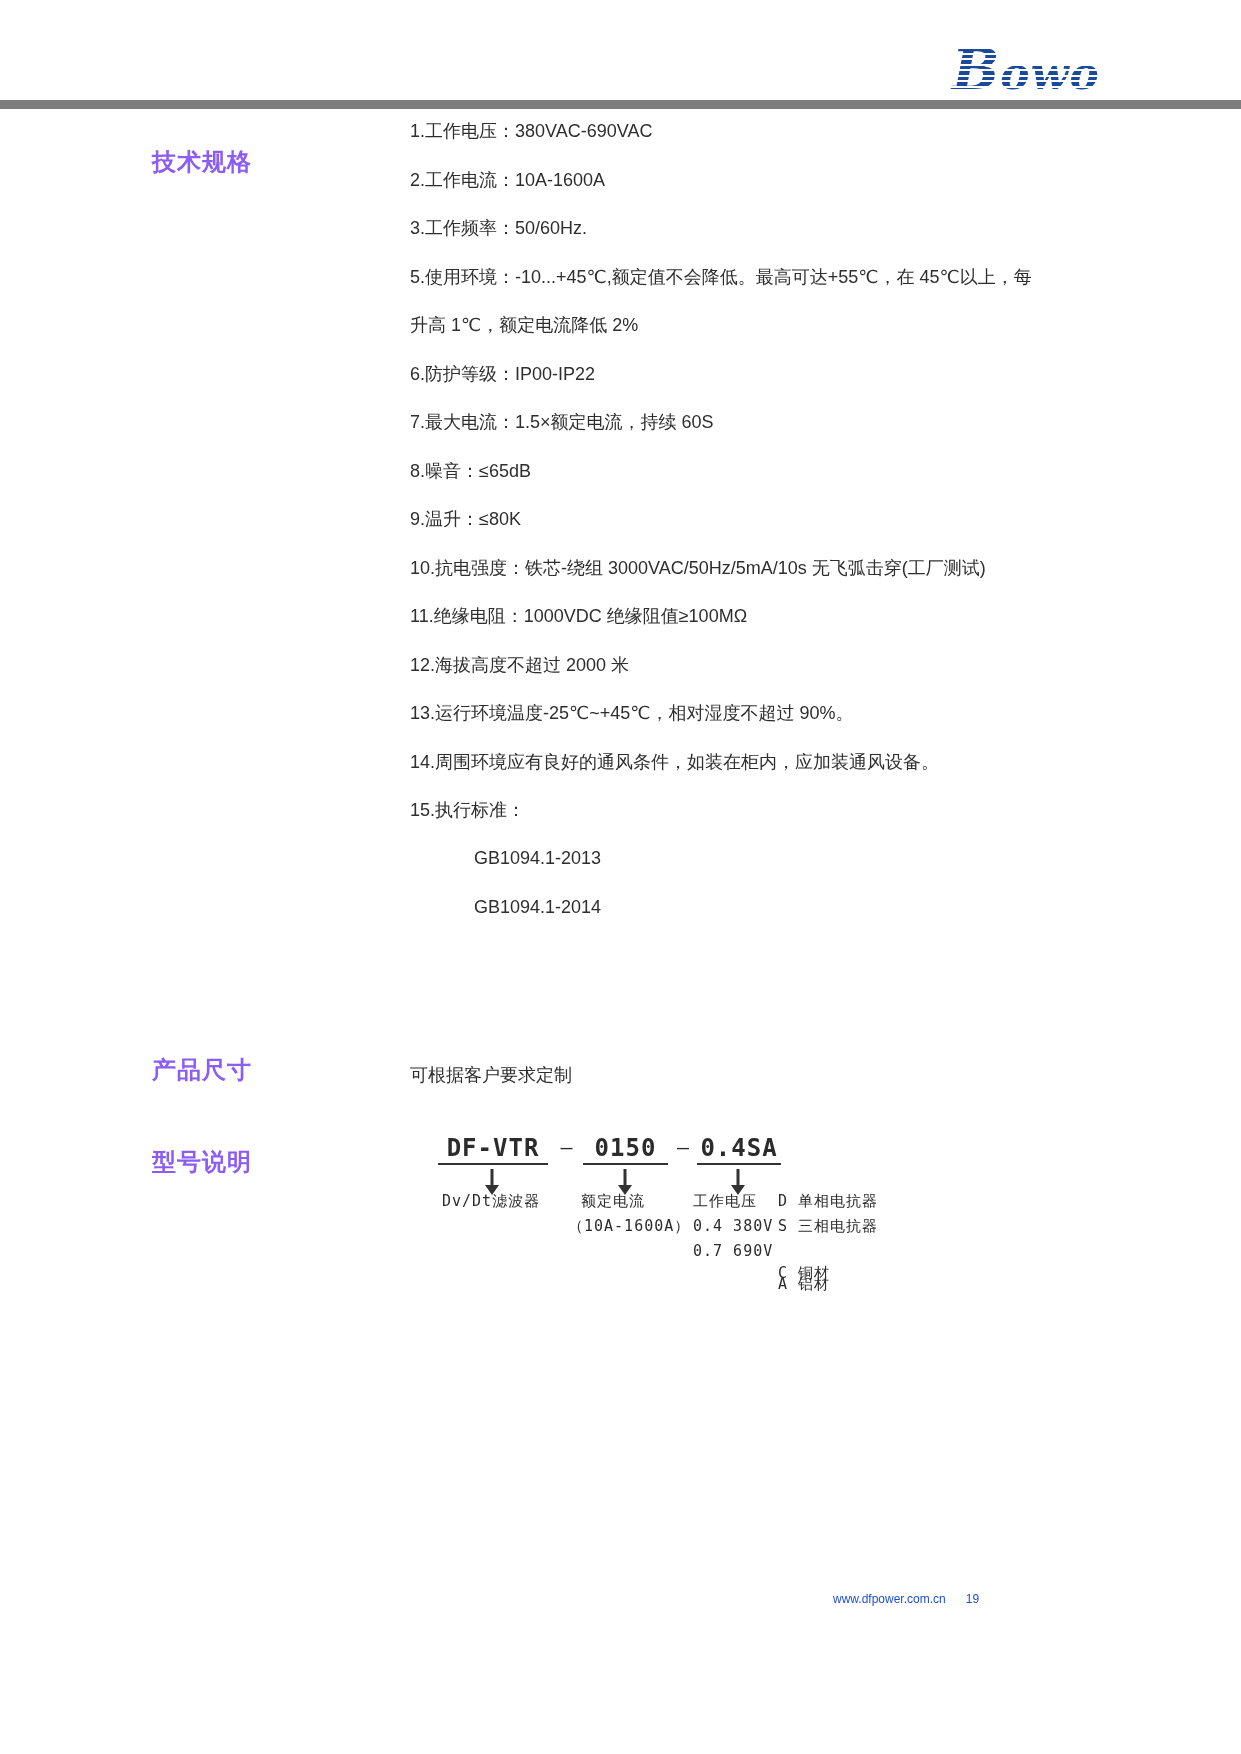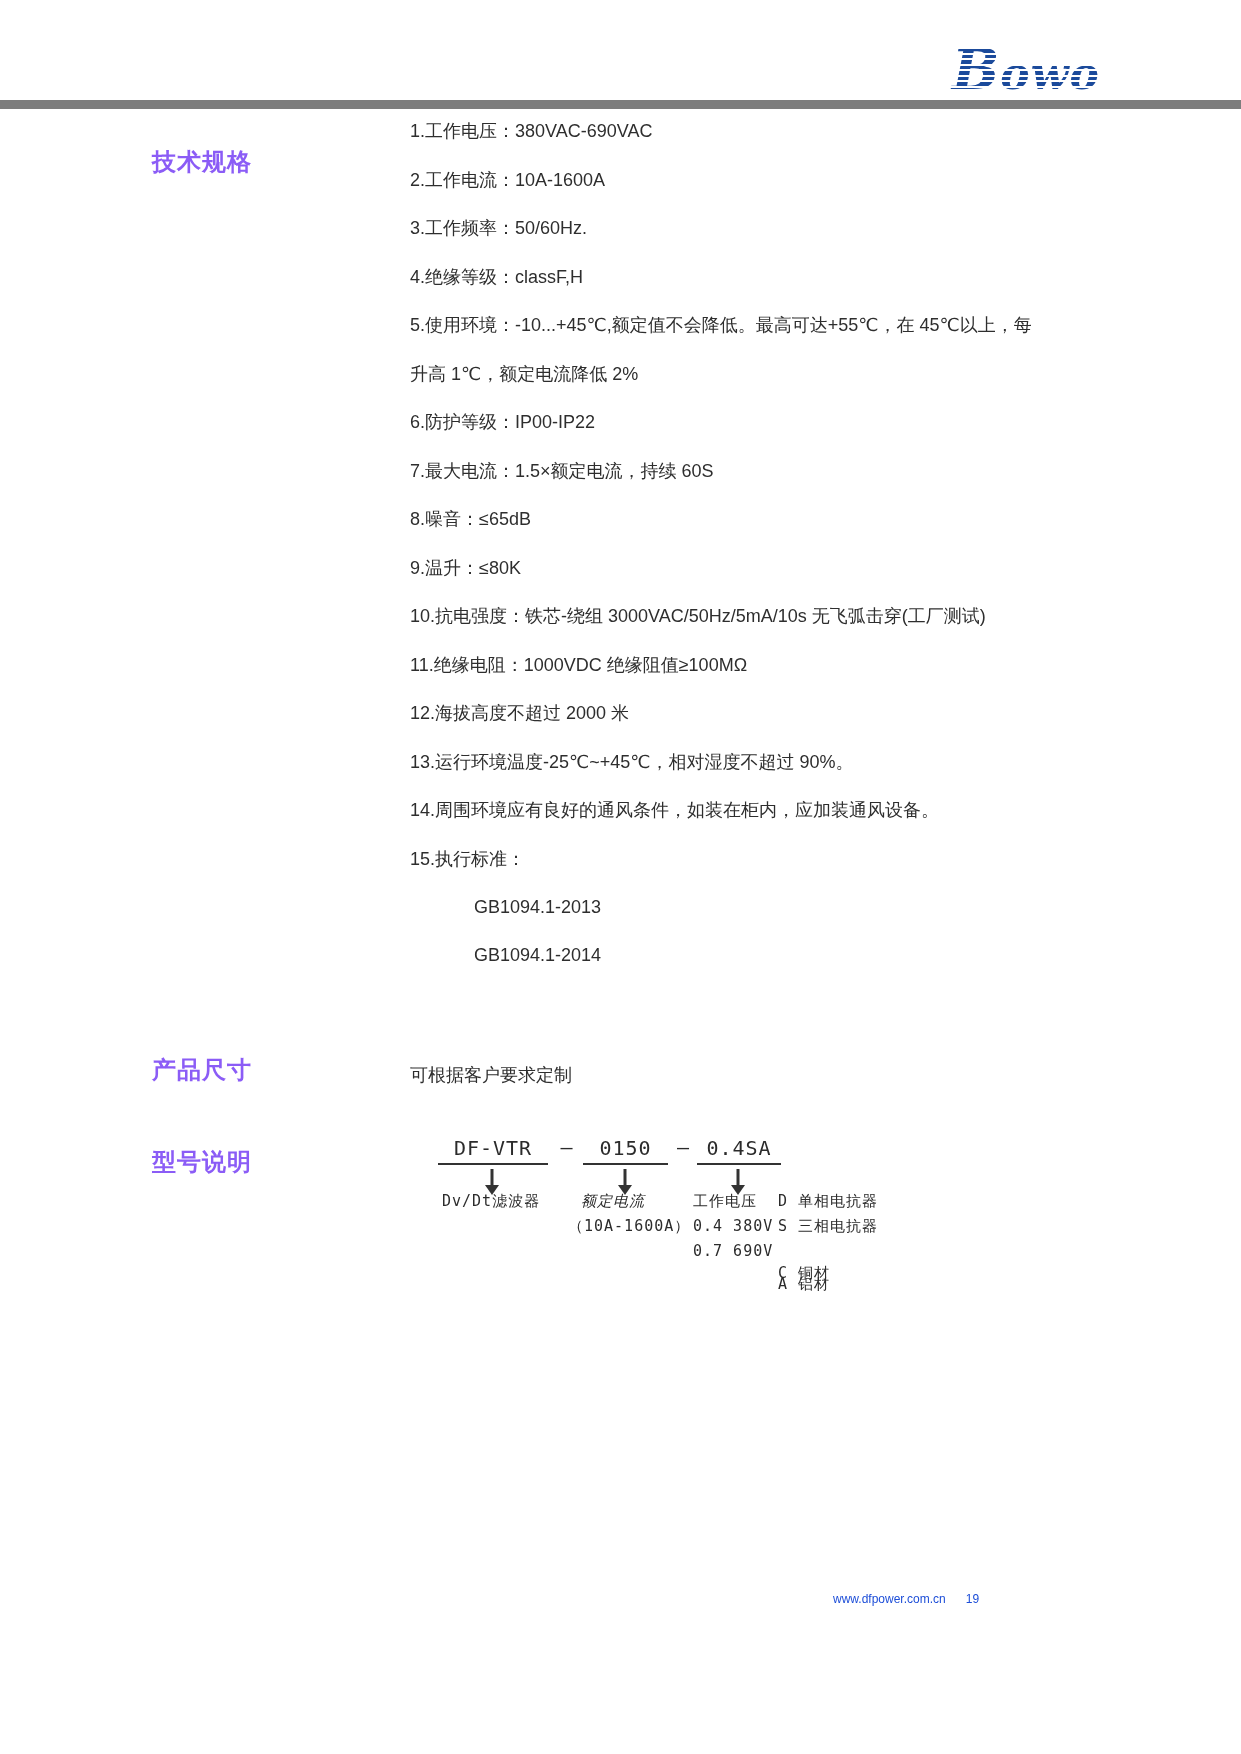--- a/index.html
+++ b/index.html
@@ -45,33 +45,33 @@
   }
   .std-line { padding-left:64px; }
 
   .dim-note { position:absolute; left:410px; top:1063px; font-size:18px; }
 
   
   .diagram { position:absolute; left:438px; top:1135px; width:480px; height:195px;
              font-family:"DejaVu Sans Mono","Liberation Mono",monospace; color:#2b2b2b; }
   .code-seg {
     position:absolute; top:0; height:30px; line-height:26px; text-align:center;
-    font-size:20px; letter-spacing:1px; border-bottom:2px solid #333;
+    font-size:24px; letter-spacing:1px; border-bottom:2px solid #333;font-weight:bold;
   }
   .seg1 { left:0;     width:110px; }
   .seg2 { left:145px; width:85px;  }
   .seg3 { left:259px; width:84px;  }
   .code-dash { position:absolute; top:0; height:26px; line-height:24px; text-align:center; font-size:20px; }
   .dash1 { left:112px; width:33px; }
   .dash2 { left:231px; width:28px; }
   .dg-arrow { position:absolute; top:34px; width:14px; height:26px; }
   .ar1 { left:47px; } .ar2 { left:180px; } .ar3 { left:293px; }
   .dg-label { position:absolute; font-size:15px; white-space:nowrap; letter-spacing:1px; }
   .l-filter   { left:4px;   top:57px;  }
-  .l-cur      { left:143px; top:57px;font-style:italic;  }
+  .l-cur      { left:143px; top:57px;  }
   .l-currange { left:130px; top:82px;  }
   .l-volt     { left:255px; top:57px;  }
   .l-v1       { left:255px; top:82px;  }
   .l-v2       { left:255px; top:107px; }
   .l-ph1      { left:340px; top:57px;  }
   .l-ph2      { left:340px; top:82px;  }
   .l-mat1     { left:340px; top:129px; }
   .l-mat2     { left:340px; top:140px; }
 
   
@@ -86,21 +86,20 @@
   <div class="logo"><span class="logo-b">B</span><span class="logo-rest">owo</span></div>
   <div class="logo-stripes"></div>
   <div class="divider"></div>
 
   <div class="sec-title t-tech">技术规格</div>
 
   <div class="spec-list">
     <div class="spec-line">1.工作电压：380VAC-690VAC</div>
     <div class="spec-line">2.工作电流：10A-1600A</div>
     <div class="spec-line">3.工作频率：50/60Hz.</div>
-    <div class="spec-line">4.绝缘等级：classF,H</div>
     <div class="spec-line">5.使用环境：-10...+45℃,额定值不会降低。最高可达+55℃，在 45℃以上，每</div>
     <div class="spec-line">升高 1℃，额定电流降低 2%</div>
     <div class="spec-line">6.防护等级：IP00-IP22</div>
     <div class="spec-line">7.最大电流：1.5×额定电流，持续 60S</div>
     <div class="spec-line">8.噪音：≤65dB</div>
     <div class="spec-line">9.温升：≤80K</div>
     <div class="spec-line">10.抗电强度：铁芯-绕组 3000VAC/50Hz/5mA/10s 无飞弧击穿(工厂测试)</div>
     <div class="spec-line">11.绝缘电阻：1000VDC 绝缘阻值≥100MΩ</div>
     <div class="spec-line">12.海拔高度不超过 2000 米</div>
     <div class="spec-line">13.运行环境温度-25℃~+45℃，相对湿度不超过 90%。</div>

